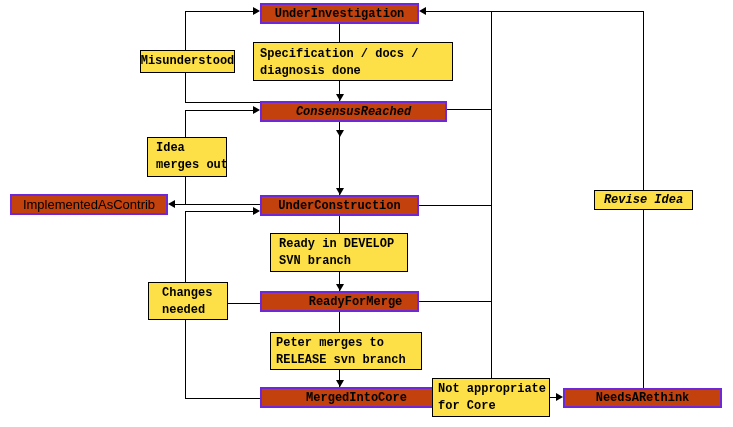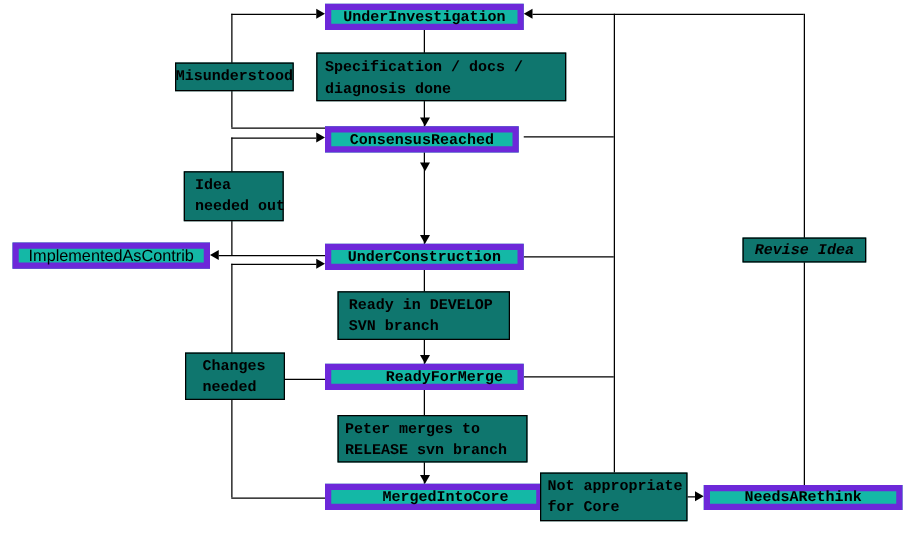--- a/index.html
+++ b/index.html
@@ -3,32 +3,32 @@
 <meta charset="utf-8">
 <style>
   html,body{margin:0;padding:0;background:#ffffff;}
   #canvas{
     position:relative;width:733px;height:427px;background:#ffffff;
     font-family:"Liberation Mono","DejaVu Sans Mono",monospace;
     overflow:hidden;
   }
   .state{
     position:absolute;box-sizing:border-box;
-    background:#14b8a6;border:5px solid #6d28d9;
+    background:#c2410c;border:2px solid #6d28d9;
     font-weight:bold;font-size:12px;color:#000;
     display:flex;align-items:center;justify-content:center;
     z-index:3;white-space:nowrap;
   }
   .state.sans{
     font-family:"Liberation Sans","DejaVu Sans",sans-serif;
     font-weight:normal;font-size:13px;
   }
   .elabel{
     position:absolute;box-sizing:border-box;
-    background:#0f766e;border:1px solid #000;
+    background:#fde047;border:1px solid #000;
     font-weight:bold;font-size:12px;color:#000;
     z-index:3;white-space:nowrap;line-height:17px;
   }
   .elabel.center{display:flex;align-items:center;justify-content:center;}
   .elabel.multiline{padding:2px 0 0 6px;}
   .line{position:absolute;background:#000;z-index:1;}
   .h{height:1px;}
   .v{width:1px;}
   .arr{position:absolute;width:0;height:0;z-index:2;}
   .arr.right{border-top:4px solid transparent;border-bottom:4px solid transparent;border-left:7px solid #000;}
@@ -73,40 +73,40 @@
   <div class="arr right" style="left:253px;top:106px;"></div>
   <div class="arr down" style="left:336px;top:130px;"></div>
   <div class="arr down" style="left:336px;top:188px;"></div>
   <div class="arr right" style="left:253px;top:207px;"></div>
   <div class="arr left" style="left:168px;top:200px;"></div>
   <div class="arr down" style="left:336px;top:284px;"></div>
   <div class="arr down" style="left:336px;top:380px;"></div>
   <div class="arr right" style="left:556px;top:393px;"></div>
 
   <div class="state" style="left:260px;top:3px;width:159px;height:21px;">UnderInvestigation</div>
-  <div class="state" style="left:260px;top:101px;width:155px;height:21px;">ConsensusReached</div>
+  <div class="state" style="left:260px;top:101px;width:187px;height:21px;font-style:italic;">ConsensusReached</div>
   <div class="state" style="left:260px;top:195px;width:159px;height:21px;">UnderConstruction</div>
   <div class="state sans" style="left:10px;top:194px;width:158px;height:21px;">ImplementedAsContrib</div>
   <div class="state" style="left:260px;top:291px;width:159px;height:21px;padding-left:32px;">ReadyForMerge</div>
   <div class="state" style="left:260px;top:387px;width:174px;height:21px;padding-left:19px;">MergedIntoCore</div>
   <div class="state" style="left:563px;top:388px;width:159px;height:20px;">NeedsARethink</div>
 
   <div class="elabel center" style="left:140px;top:50px;width:95px;height:23px;">
     <span>Misunderstood</span>
   </div>
 
   <div class="elabel multiline" style="left:253px;top:42px;width:200px;height:39px;padding-top:3px;">
     <div>Specification / docs /</div>
     <div>diagnosis done</div>
   </div>
 
 
   <div class="elabel multiline" style="left:147px;top:137px;width:80px;height:40px;padding-left:8px;">
     <div>Idea</div>
-    <div>needed out</div>
+    <div>merges out</div>
   </div>
 
   <div class="elabel multiline" style="left:270px;top:233px;width:138px;height:39px;padding-left:8px;">
     <div>Ready in DEVELOP</div>
     <div>SVN branch</div>
   </div>
 
   <div class="elabel multiline" style="left:148px;top:282px;width:80px;height:38px;padding-left:13px;">
     <div>Changes</div>
     <div>needed</div>

